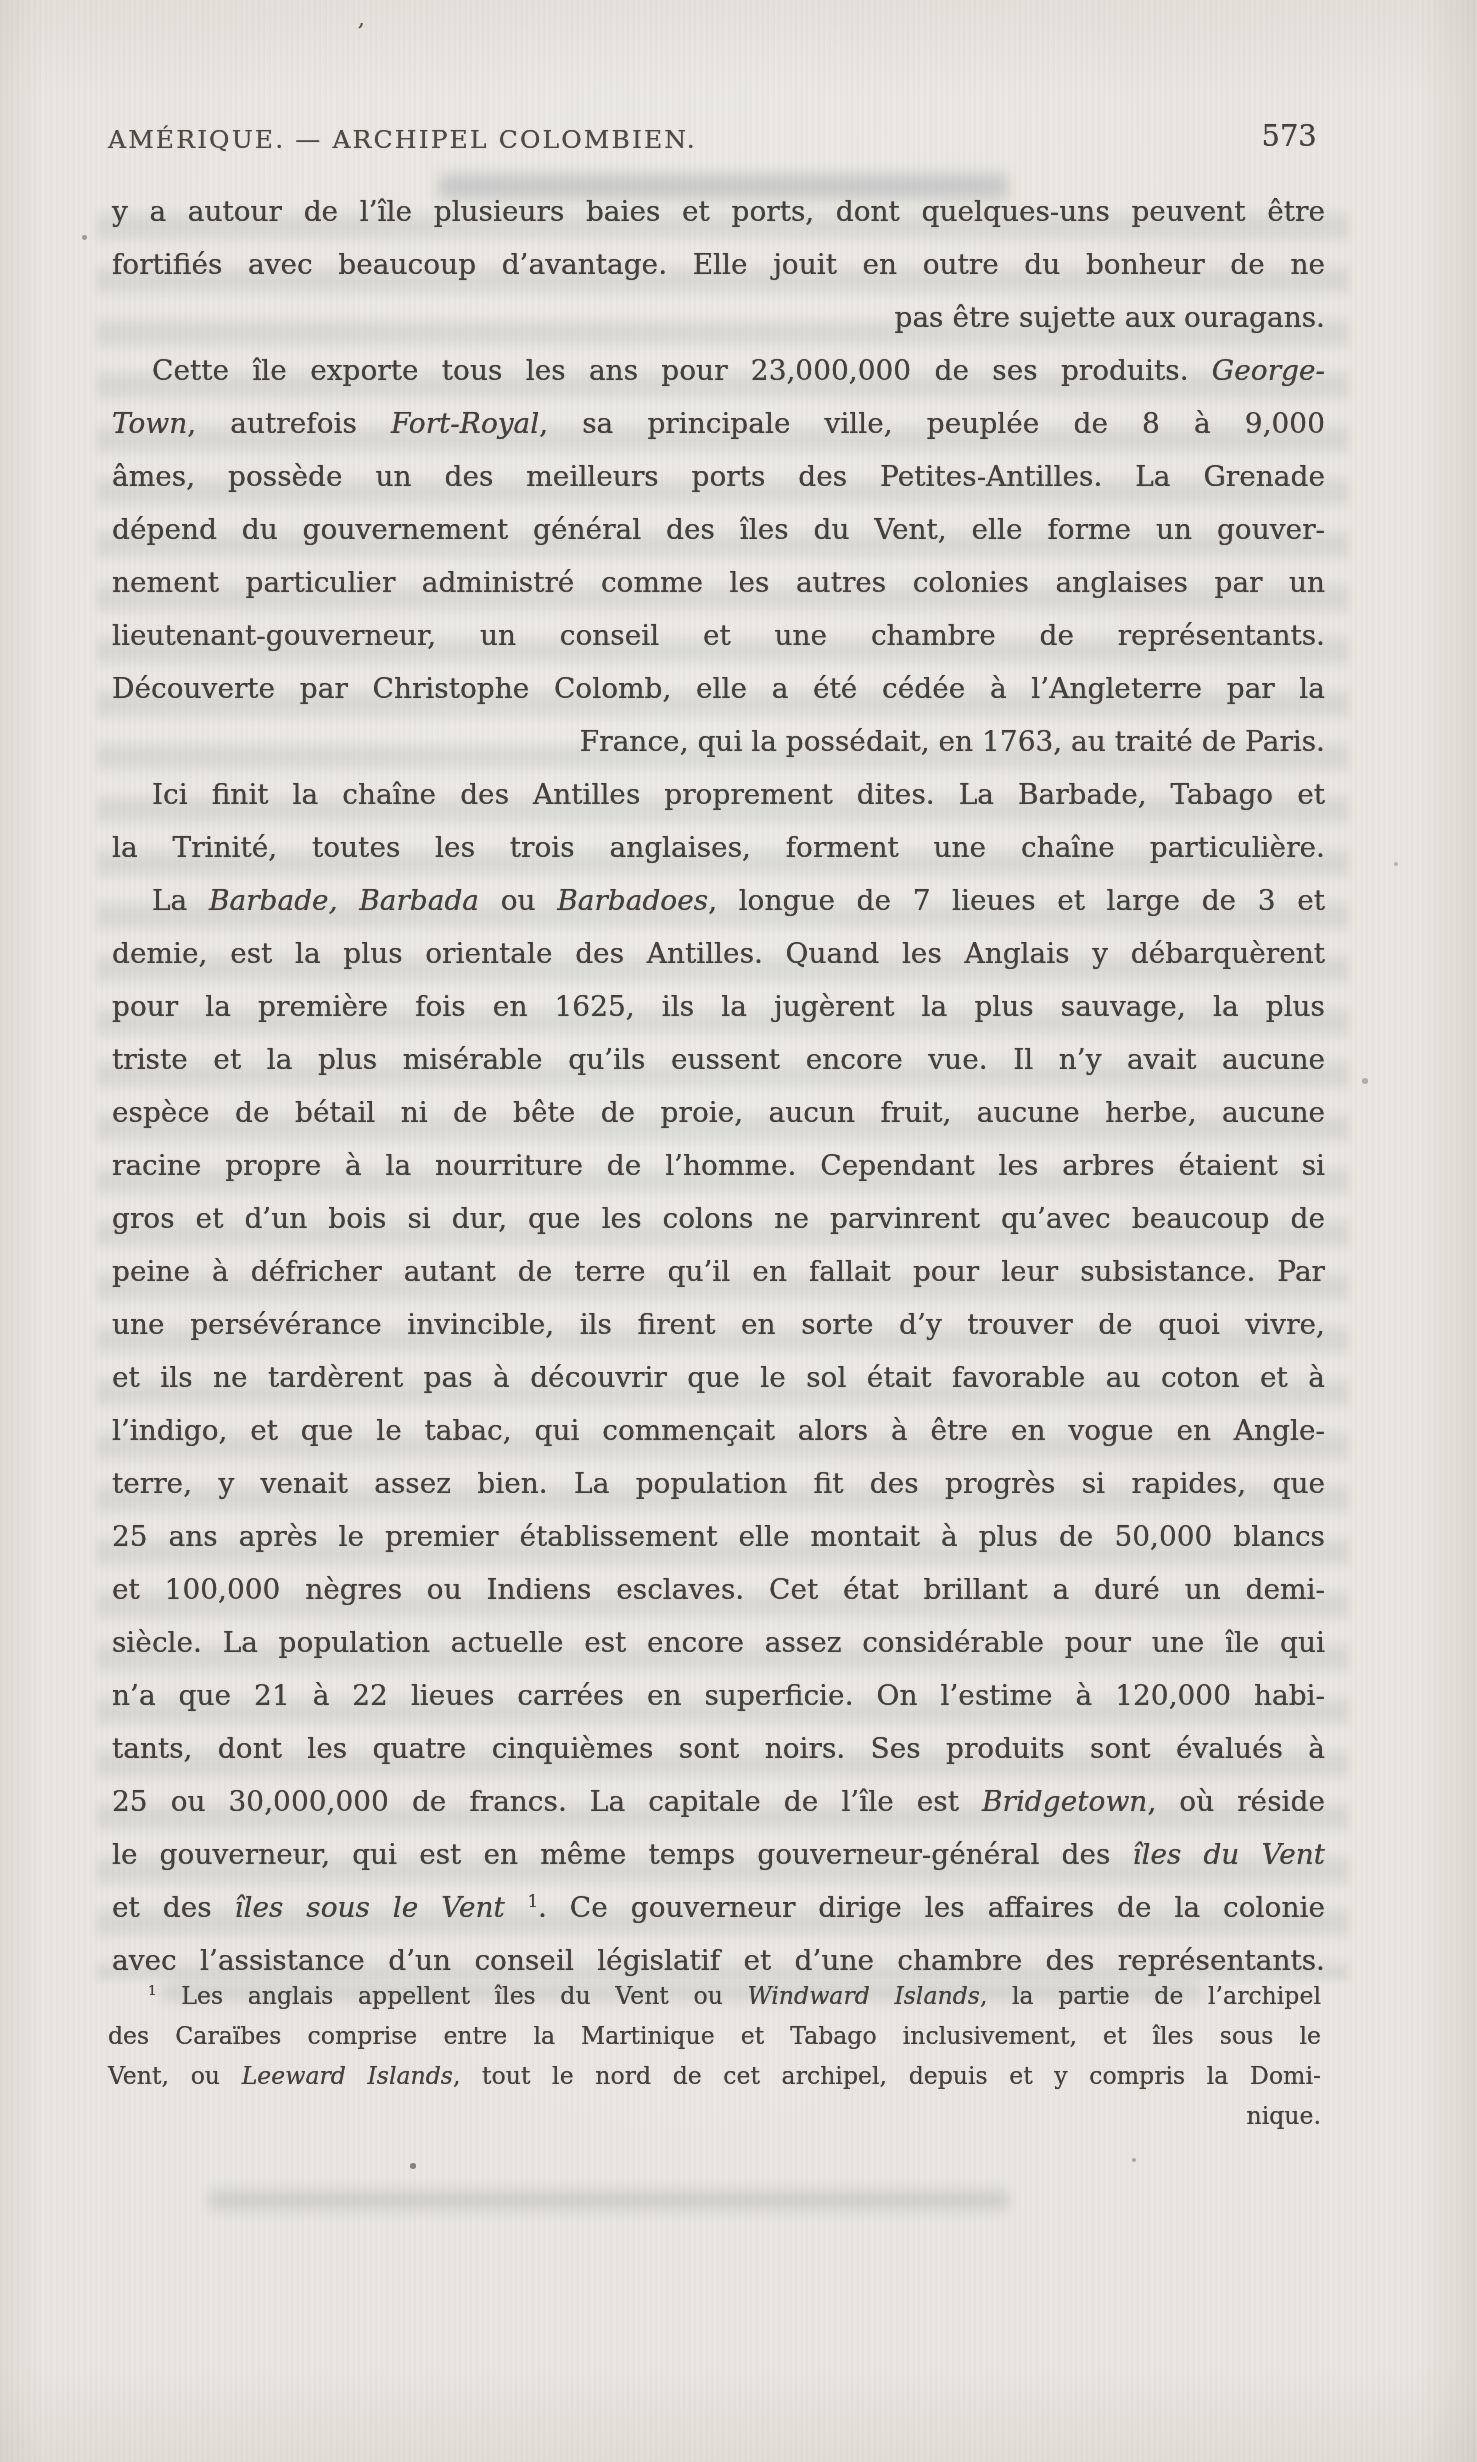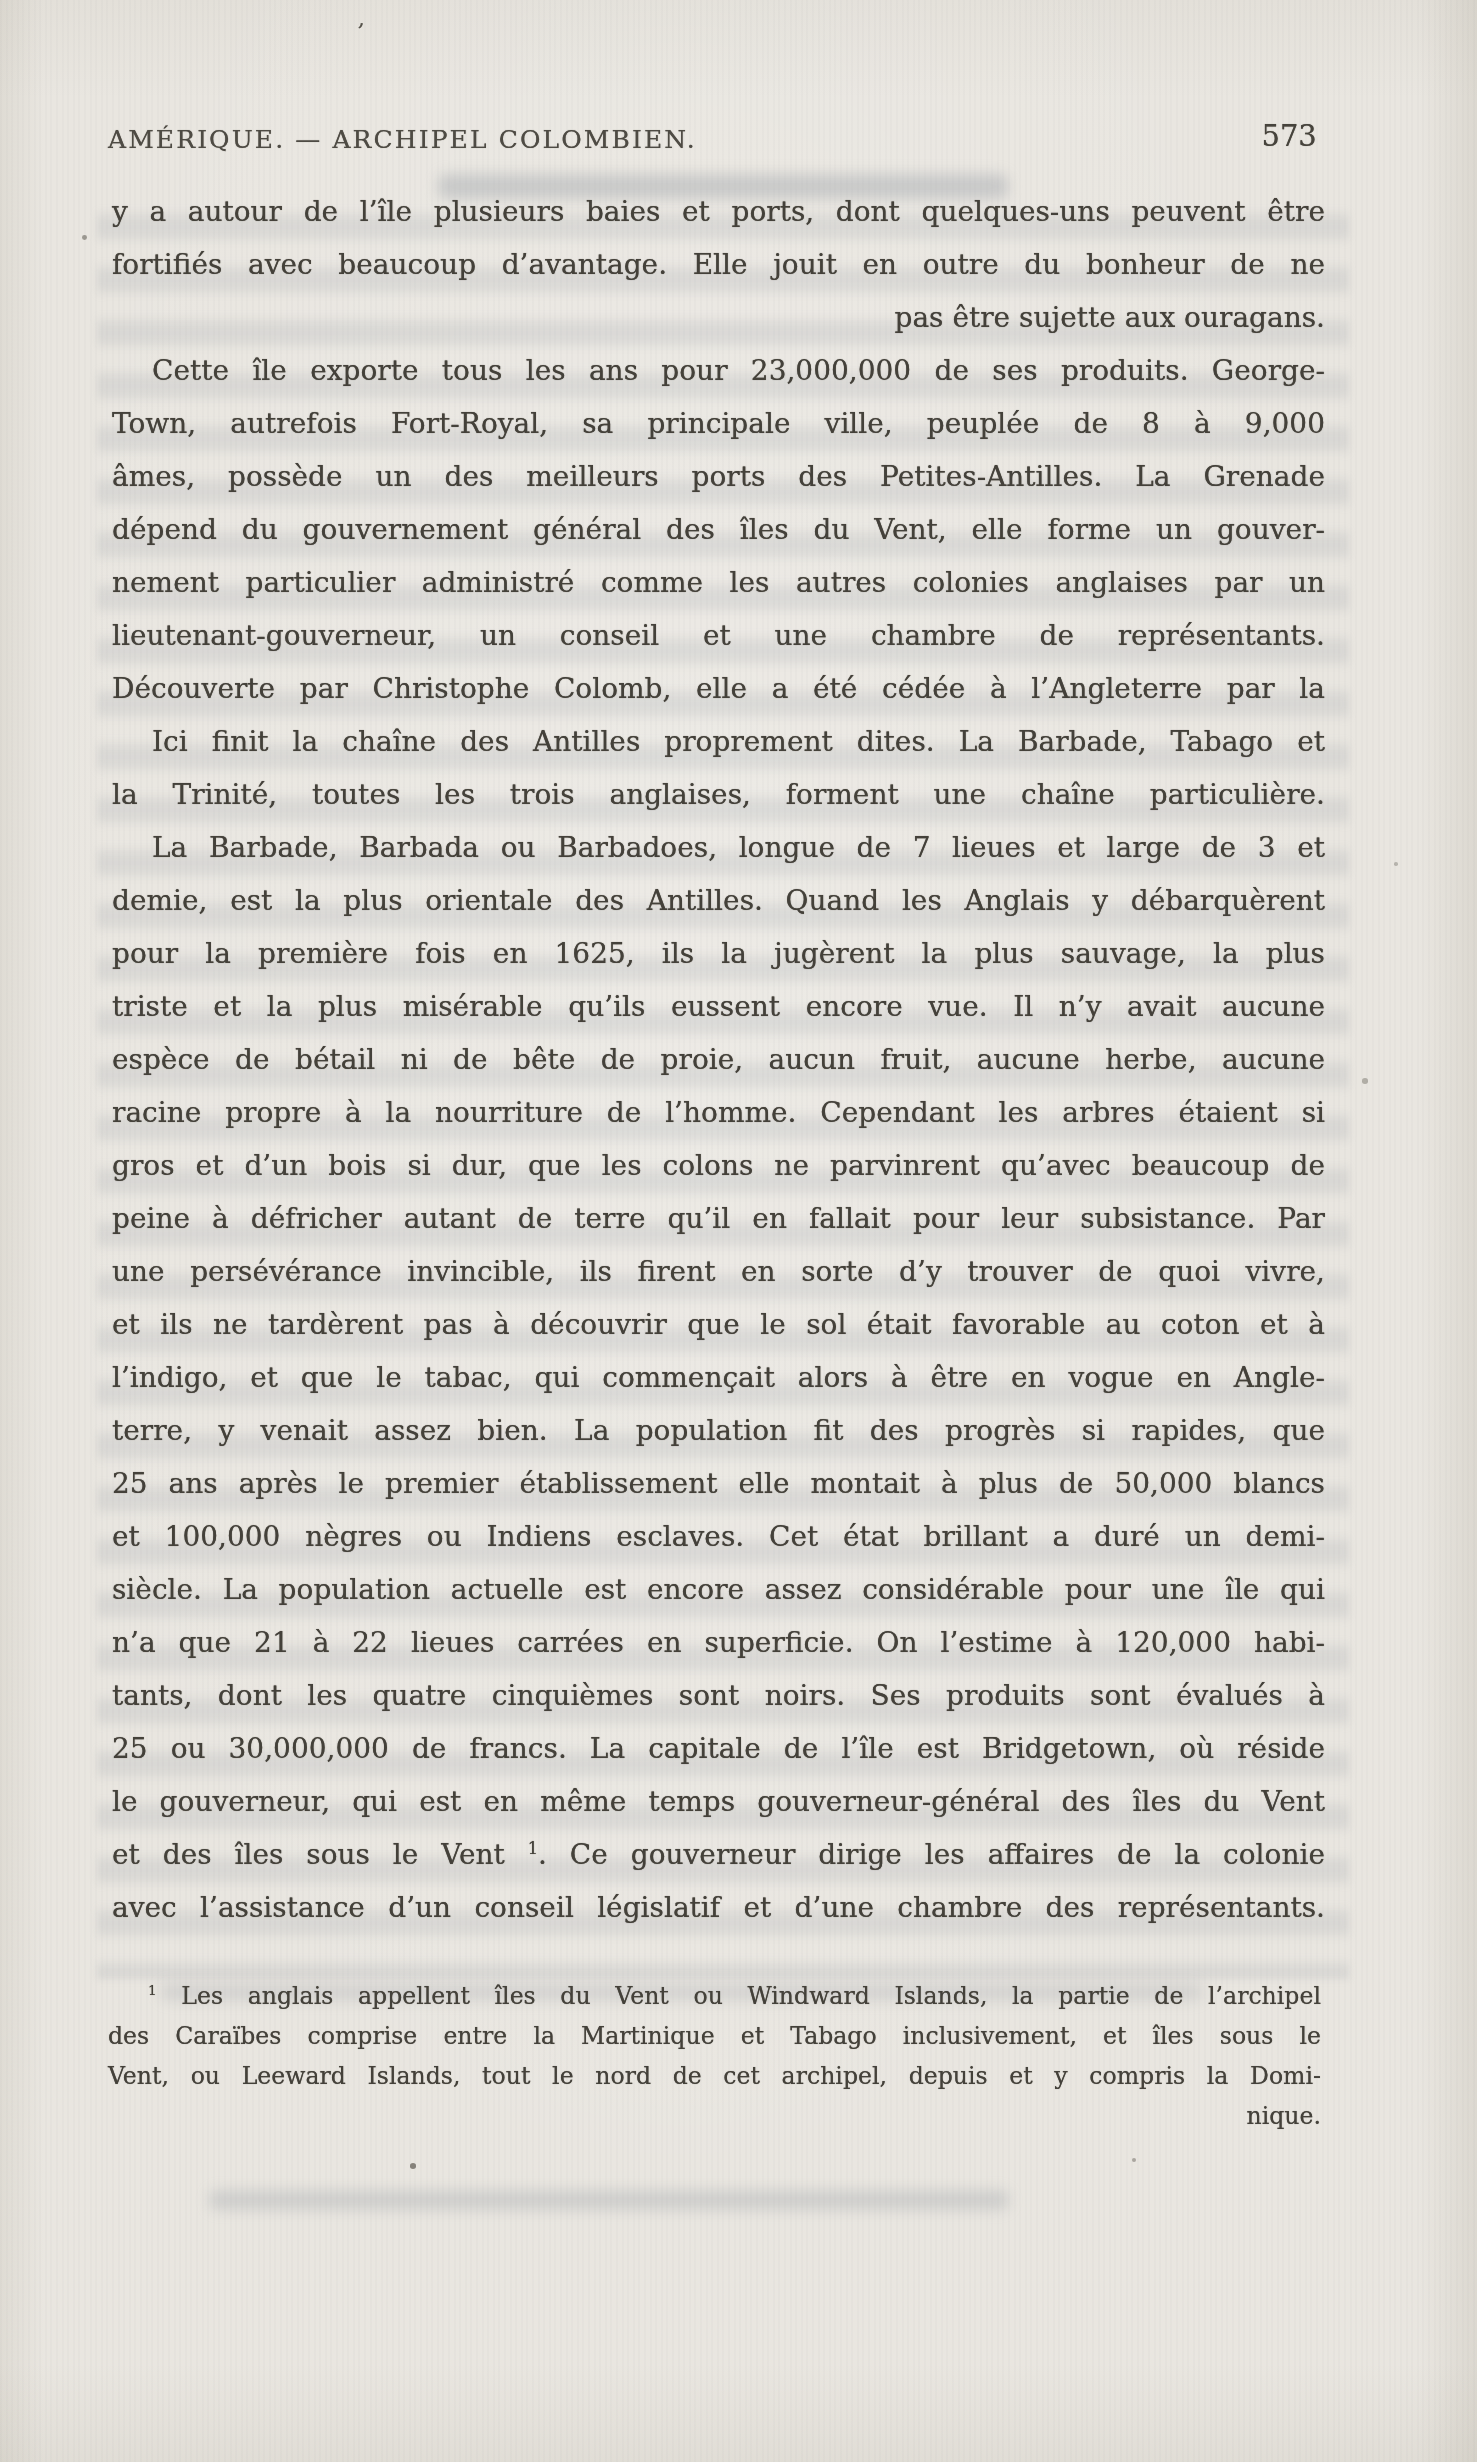--- a/index.html
+++ b/index.html
@@ -51,21 +51,21 @@
 
   .body-text{position:absolute;top:185px;left:112px;width:1213px;
     text-shadow:0 0 0.8px rgba(64,60,52,.85);}
   .footnote{position:absolute;top:1976px;left:108px;width:1213px;
     text-shadow:0 0 0.7px rgba(64,60,52,.8);}
 
   .tl{font-size:28px;line-height:53px;text-align:right;}
   .footnote .tl{font-size:23.6px;line-height:40px;}
   .just{text-align:justify;text-align-last:justify;}
   .ind{text-indent:40px;}
-  .it{margin-top:8px;}
+  .it{font-style:italic;margin-top:8px;}
   .sup{vertical-align:super;font-size:58%;line-height:0;}
 
   .stray-mark{position:absolute;left:356px;top:18px;font-size:23.6px;color:#56534b;
     transform:rotate(8deg);}
   .speck{position:absolute;background:#5d5950;border-radius:50%;pointer-events:none;}
   .s2{left:82px;top:235px;width:4.9px;height:4.9px;opacity:.55;}
   .s3{left:410px;top:2163px;width:6.3px;height:5.6px;opacity:.7;}
   .s4{left:1132px;top:2158px;width:4.2px;height:4.2px;opacity:.45;}
   .s5{left:1394px;top:862px;width:3.5px;height:3.5px;opacity:.35;}
   .s6{left:1362px;top:1078px;width:5.6px;height:5.6px;opacity:.4;}
@@ -96,20 +96,21 @@
       <div class="tl just"><span>y a autour de l’île plusieurs baies et ports, dont quelques-uns peuvent être</span></div>
       <div class="tl just"><span>fortifiés avec beaucoup d’avantage. Elle jouit en outre du bonheur de ne</span></div>
       <div class="tl"><span>pas être sujette aux ouragans.</span></div>
       <div class="tl just ind"><span>Cette île exporte tous les ans pour 23,000,000 de ses produits. </span><span class="it">George-</span></div>
       <div class="tl just"><span class="it">Town</span><span>, autrefois </span><span class="it">Fort-Royal</span><span>, sa principale ville, peuplée de 8 à 9,000</span></div>
       <div class="tl just"><span>âmes, possède un des meilleurs ports des Petites-Antilles. La Grenade</span></div>
       <div class="tl just"><span>dépend du gouvernement général des îles du Vent, elle forme un gouver-</span></div>
       <div class="tl just"><span>nement particulier administré comme les autres colonies anglaises par un</span></div>
       <div class="tl just"><span>lieutenant-gouverneur, un conseil et une chambre de représentants.</span></div>
       <div class="tl just"><span>Découverte par Christophe Colomb, elle a été cédée à l’Angleterre par la</span></div>
+      <div class="tl"><span>France, qui la possédait, en 1763, au traité de Paris.</span></div>
       <div class="tl just ind"><span>Ici finit la chaîne des Antilles proprement dites. La Barbade, Tabago et</span></div>
       <div class="tl just"><span>la Trinité, toutes les trois anglaises, forment une chaîne particulière.</span></div>
       <div class="tl just ind"><span>La </span><span class="it">Barbade, Barbada</span><span> ou </span><span class="it">Barbadoes</span><span>, longue de 7 lieues et large de 3 et</span></div>
       <div class="tl just"><span>demie, est la plus orientale des Antilles. Quand les Anglais y débarquèrent</span></div>
       <div class="tl just"><span>pour la première fois en 1625, ils la jugèrent la plus sauvage, la plus</span></div>
       <div class="tl just"><span>triste et la plus misérable qu’ils eussent encore vue. Il n’y avait aucune</span></div>
       <div class="tl just"><span>espèce de bétail ni de bête de proie, aucun fruit, aucune herbe, aucune</span></div>
       <div class="tl just"><span>racine propre à la nourriture de l’homme. Cependant les arbres étaient si</span></div>
       <div class="tl just"><span>gros et d’un bois si dur, que les colons ne parvinrent qu’avec beaucoup de</span></div>
       <div class="tl just"><span>peine à défricher autant de terre qu’il en fallait pour leur subsistance. Par</span></div>

